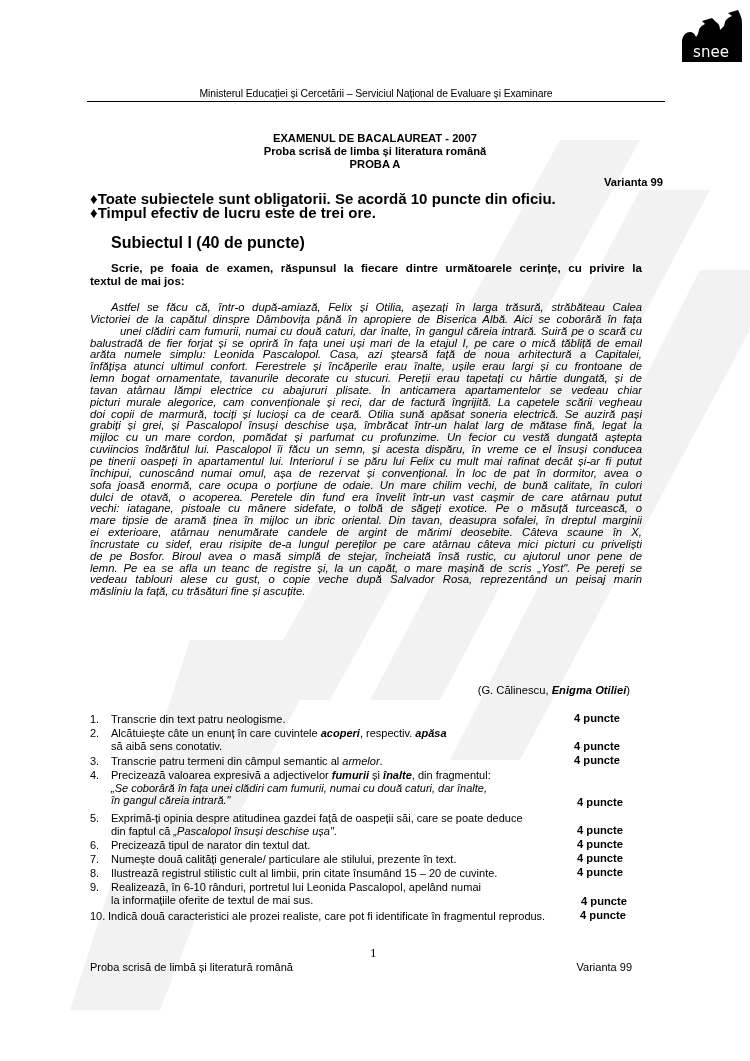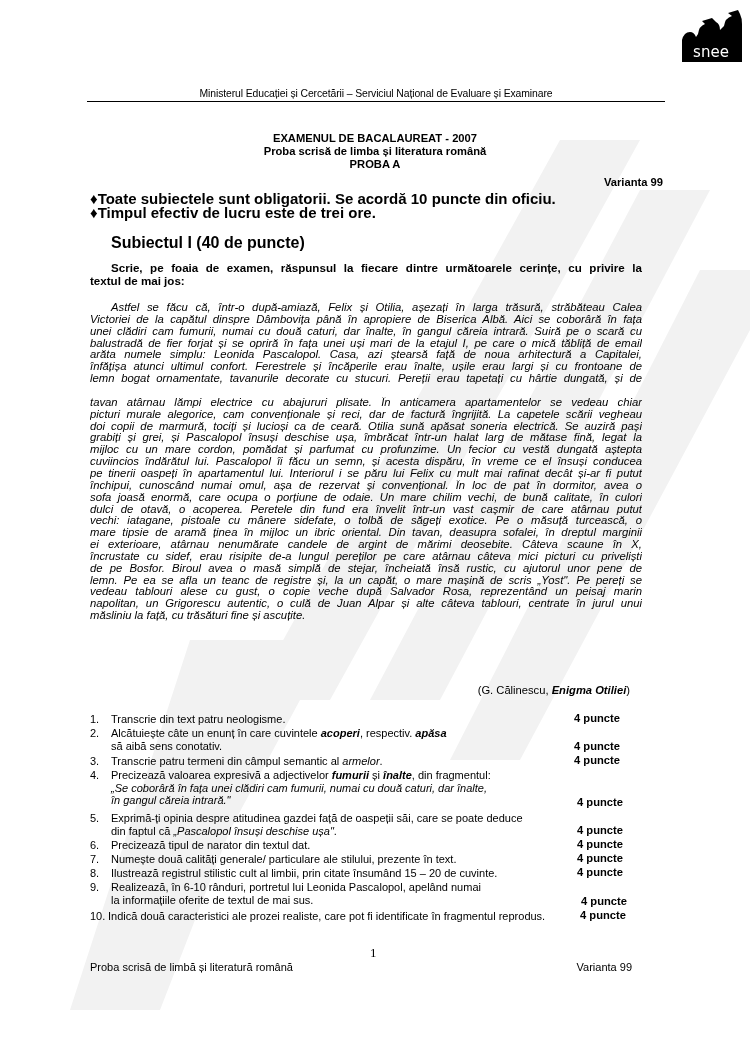--- a/index.html
+++ b/index.html
@@ -67,43 +67,42 @@
   <div class="subject">Subiectul I (40 de puncte)</div>
 
   <div class="instr">
     <span class="first">Scrie, pe foaia de examen, răspunsul la fiecare dintre următoarele cerințe, cu privire la</span>
     <span>textul de mai jos:</span>
   </div>
 
   <div class="passage" id="passage">
       <div class="pline first" style="white-space: nowrap; word-spacing: 1.5px; text-align: left;">Astfel se făcu că, într-o după-amiază, Felix și Otilia, așezați în larga trăsură, străbăteau Calea</div>
       <div class="pline" style="white-space: nowrap; text-align: left;">Victoriei de la capătul dinspre Dâmbovița până în apropiere de Biserica Albă. Aici se coborâră în fața</div>
-      <div class="pline" style="white-space: nowrap; text-align: left;">unei clădiri cam fumurii, numai cu două caturi, dar înalte, în gangul căreia intrară. Suiră pe o scară cu</div>
+      <div class="pline" style="white-space: nowrap; text-align: left; margin-left: 30px;">unei clădiri cam fumurii, numai cu două caturi, dar înalte, în gangul căreia intrară. Suiră pe o scară cu</div>
       <div class="pline" style="white-space: nowrap; text-align: left;">balustradă de fier forjat și se opriră în fața unei uși mari de la etajul I, pe care o mică tăbliță de email</div>
       <div class="pline" style="white-space: nowrap; text-align: center;">arăta numele simplu: Leonida Pascalopol. Casa, azi ștearsă față de noua arhitectură a Capitalei,</div>
       <div class="pline" style="white-space: nowrap; text-align: right;">înfățișa atunci ultimul confort. Ferestrele și încăperile erau înalte, ușile erau largi și cu frontoane de</div>
       <div class="pline" style="white-space: nowrap; text-align: left;">lemn bogat ornamentate, tavanurile decorate cu stucuri. Pereții erau tapetați cu hârtie dungată, și de</div>
-      <div class="pline" style="white-space: nowrap; text-align: right; margin-top: 12px;">tavan atârnau lămpi electrice cu abajururi plisate. În anticamera apartamentelor se vedeau chiar</div>
+      <div class="pline" style="white-space: nowrap; text-align: right;">tavan atârnau lămpi electrice cu abajururi plisate. În anticamera apartamentelor se vedeau chiar</div>
       <div class="pline" style="white-space: nowrap; text-align: left;">picturi murale alegorice, cam convenționale și reci, dar de factură îngrijită. La capetele scării vegheau</div>
       <div class="pline" style="white-space: nowrap; text-align: left;">doi copii de marmură, tociți și lucioși ca de ceară. Otilia sună apăsat soneria electrică. Se auziră pași</div>
       <div class="pline" style="white-space: nowrap; text-align: center;">grabiți și grei, și Pascalopol însuși deschise ușa, îmbrăcat într-un halat larg de mătase fină, legat la</div>
       <div class="pline" style="white-space: nowrap; text-align: left;">mijloc cu un mare cordon, pomădat și parfumat cu profunzime. Un fecior cu vestă dungată aștepta</div>
       <div class="pline" style="white-space: nowrap; text-align: left;">cuviincios îndărătul lui. Pascalopol îi făcu un semn, și acesta dispăru, în vreme ce el însuși conducea</div>
       <div class="pline" style="white-space: nowrap; text-align: left;">pe tinerii oaspeți în apartamentul lui. Interiorul i se păru lui Felix cu mult mai rafinat decât și-ar fi putut</div>
       <div class="pline" style="white-space: nowrap; text-align: left;">închipui, cunoscând numai omul, așa de rezervat și convențional. În loc de pat în dormitor, avea o</div>
       <div class="pline" style="white-space: nowrap; text-align: left;">sofa joasă enormă, care ocupa o porțiune de odaie. Un mare chilim vechi, de bună calitate, în culori</div>
       <div class="pline" style="white-space: nowrap; text-align: left;">dulci de otavă, o acoperea. Peretele din fund era învelit într-un vast cașmir de care atârnau putut</div>
       <div class="pline" style="white-space: nowrap; text-align: left;">vechi: iatagane, pistoale cu mânere sidefate, o tolbă de săgeți exotice. Pe o măsuță turcească, o</div>
       <div class="pline" style="white-space: nowrap; text-align: left;">mare tipsie de aramă ținea în mijloc un ibric oriental. Din tavan, deasupra sofalei, în dreptul marginii</div>
       <div class="pline" style="white-space: nowrap; text-align: left;">ei exterioare, atârnau nenumărate candele de argint de mărimi deosebite. Câteva scaune în X,</div>
       <div class="pline" style="white-space: nowrap; text-align: left;">încrustate cu sidef, erau risipite de-a lungul pereților pe care atârnau câteva mici picturi cu priveliști</div>
       <div class="pline" style="white-space: nowrap; text-align: left;">de pe Bosfor. Biroul avea o masă simplă de stejar, încheiată însă rustic, cu ajutorul unor pene de</div>
       <div class="pline" style="white-space: nowrap; text-align: left;">lemn. Pe ea se afla un teanc de registre și, la un capăt, o mare mașină de scris „Yost". Pe pereți se</div>
       <div class="pline" style="white-space: nowrap; text-align: left;">vedeau tablouri alese cu gust, o copie veche după Salvador Rosa, reprezentând un peisaj marin</div>
-      <div class="pline" style="white-space: nowrap; text-align: left;">napolitan, un Grigorescu autentic, o culă de Juan Alpar și alte câteva tablouri, centrate în jurul unui</div>
       <div class="pline last">măsliniu la față, cu trăsături fine și ascuțite.</div>
     </div>
 
   <div class="source">
     <span>(G. Călinescu, </span><b>Enigma Otiliei</b><span>)</span>
   </div>
 
   <div>
     <div class="q" style="top:713px">
       <span class="num">1.</span>

